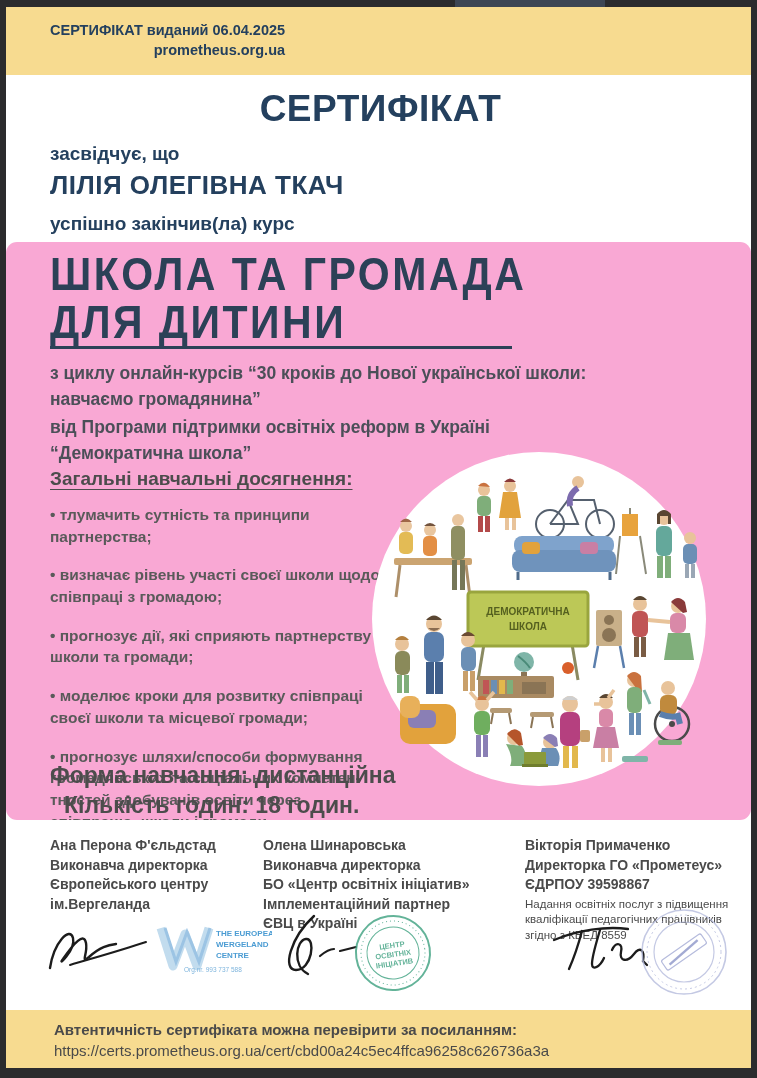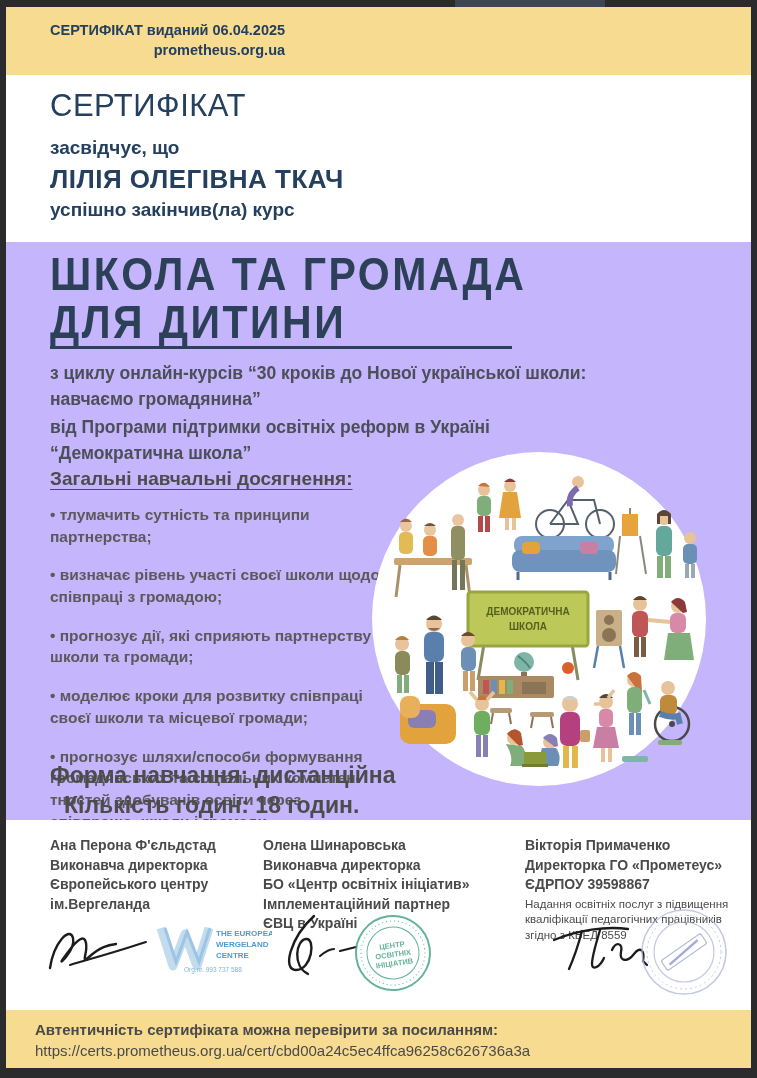--- a/index.html
+++ b/index.html
@@ -14,47 +14,47 @@
     position:absolute; left:6px; top:7px; width:745px; height:1061px;
     background:#ffffff; overflow:hidden;
   }
   
   .sec-header { height:68px; background:#F7DB90; display:flex; align-items:center; justify-content:space-between; padding:0 28px 0 44px; }
   .logo { display:flex; align-items:center; color:#24405E; font-weight:800; font-size:34px; letter-spacing:.5px; }
   .logo .bulb { width:30px; height:44px; margin:0 1px; position:relative; top:3px; }
   .issued { text-align:right; color:#24405E; font-size:14.5px; font-weight:700; line-height:1.35; }
   
   .sec-intro { height:167px; background:#ffffff; padding:13px 40px 0 44px; color:#24405E; }
-  .cert-title { font-size:31px; font-weight:400; letter-spacing:.5px; }
+  .cert-title { font-size:37px; font-weight:700; letter-spacing:.5px;text-align:center; }
   .certifies  { font-size:19px; font-weight:700; margin-top:13px; }
   .holder     { font-size:26px; font-weight:800; margin-top:5px; letter-spacing:.5px; }
-  .completed  { font-size:19px; font-weight:700; margin-top:4px; }
-  
-  .sec-main { height:578px; background:#c4b5fd; position:relative; }
+  .completed  { font-size:19px; font-weight:700; margin-top:12px; }
+  
+  .sec-main { height:578px; background:#f9a8d4; position:relative;border-radius:11px; }
   .course-title { padding:8px 0 0 44px; color:#2C4157; font-weight:700; font-size:41px; line-height:1.04; letter-spacing:2.5px; transform:scaleY(1.12); transform-origin:top left; }
   .course-underline { position:absolute; left:44px; top:104px; width:462px; height:2.5px; background:#2C4157; }
   .series   { position:absolute; left:44px; top:118px; width:590px; font-size:17.5px; font-weight:700; color:#4B4F58; line-height:1.5; }
   .provider { position:absolute; left:44px; top:172px; width:560px; font-size:17.5px; font-weight:700; color:#4B4F58; line-height:1.5; }
   .outcomes-heading { position:absolute; left:44px; top:226px; font-size:19px; font-weight:600; color:#4C4C4C; text-decoration:underline; text-underline-offset:4px; }
   .outcomes { position:absolute; left:44px; top:262px; width:334px; list-style:none; }
   .outcomes li { font-size:15.5px; font-weight:600; color:#5A5A5A; line-height:1.4; margin-bottom:17px; }
   .outcomes li::before { content:"• "; }
   .format-line { position:absolute; left:44px; top:520px; font-size:23px; font-weight:700; color:#4C4C4C; }
   .hours-line  { position:absolute; left:58px; top:550px; font-size:23px; font-weight:700; color:#4C4C4C; }
   .illus { position:absolute; left:366px; top:210px; width:334px; height:334px; }
   
   .sec-sign { height:190px; background:#ffffff; position:relative; color:#4A4A4A; }
   .sig-col { position:absolute; top:16px; font-size:14px; font-weight:700; line-height:1.4; }
   .sig-col.c1 { left:44px; }
   .sig-col.c2 { left:257px; }
   .sig-col.c3 { left:507px;margin-left:12px; }
   .sig-col .small { font-size:11.5px; font-weight:400; line-height:1.35; margin-top:2px; }
   .sig-art { position:absolute; }
   
-  .sec-footer { height:58px; background:#F7DB90; padding:11px 0 0 29px; color:#4A4A4A; }
+  .sec-footer { height:58px; background:#F7DB90; padding:11px 0 0 48px; color:#4A4A4A; }
   .footer-l1 { font-size:15px; font-weight:700; }
   .footer-l2 { font-size:15px; font-weight:400; margin-top:4px; color:#4A4A4A; text-decoration:none; display:block; }
 </style>
 </head>
 <body>
 
 <div class="frame-accent"></div>
 
 <div class="cert">
 

